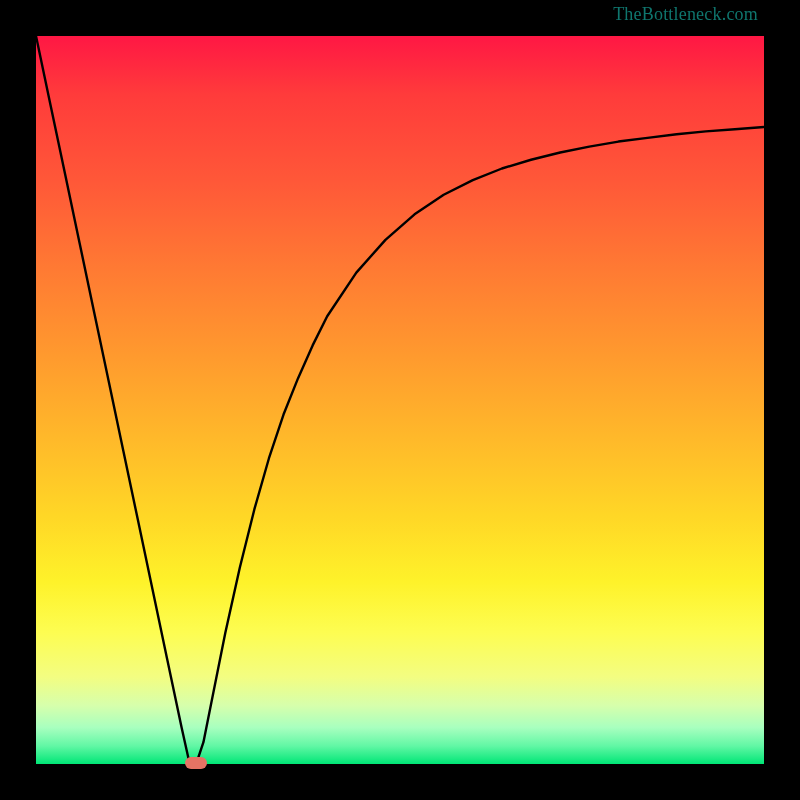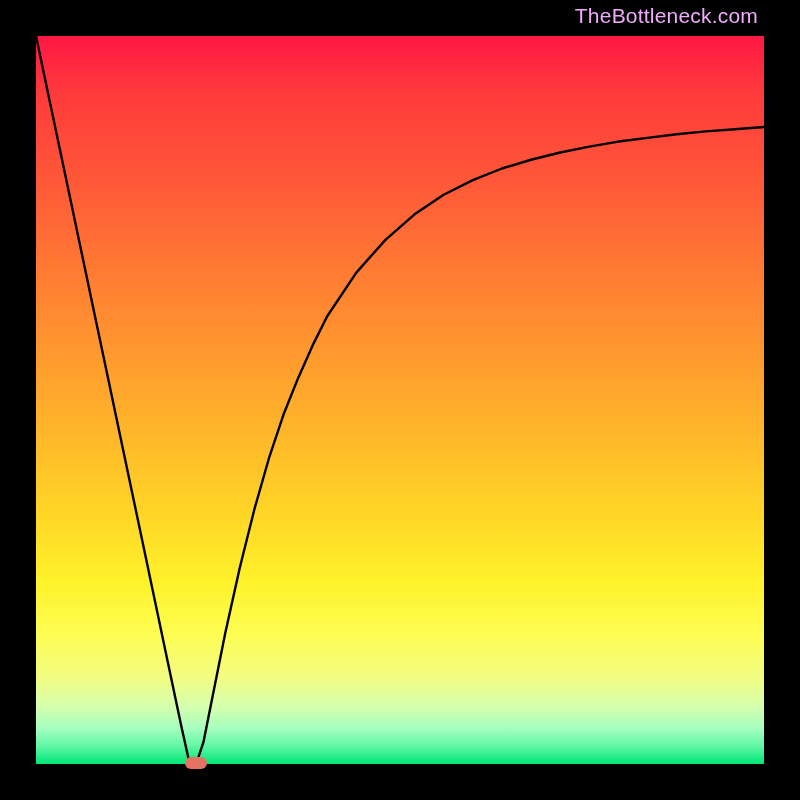--- a/index.html
+++ b/index.html
@@ -35,23 +35,23 @@
       #d6ffac 92%,
       #a8ffbf 95%,
       #62f7a5 97.5%,
       #00e676 100%
     );
   }
   .watermark {
     position: absolute;
     top: 4px;
     right: 42px;
-    font-family: Liberation Sans, sans-serif;
-    font-size: 21px;
-    color: #f0abfc;
+    font-family: Liberation Serif, serif;
+    font-size: 18px;
+    color: #0f766e;
     letter-spacing: 0.2px;
     user-select: none;
   }
   svg.curve {
     position: absolute;
     left: 0;
     top: 0;
     width: 728px;
     height: 728px;
   }

